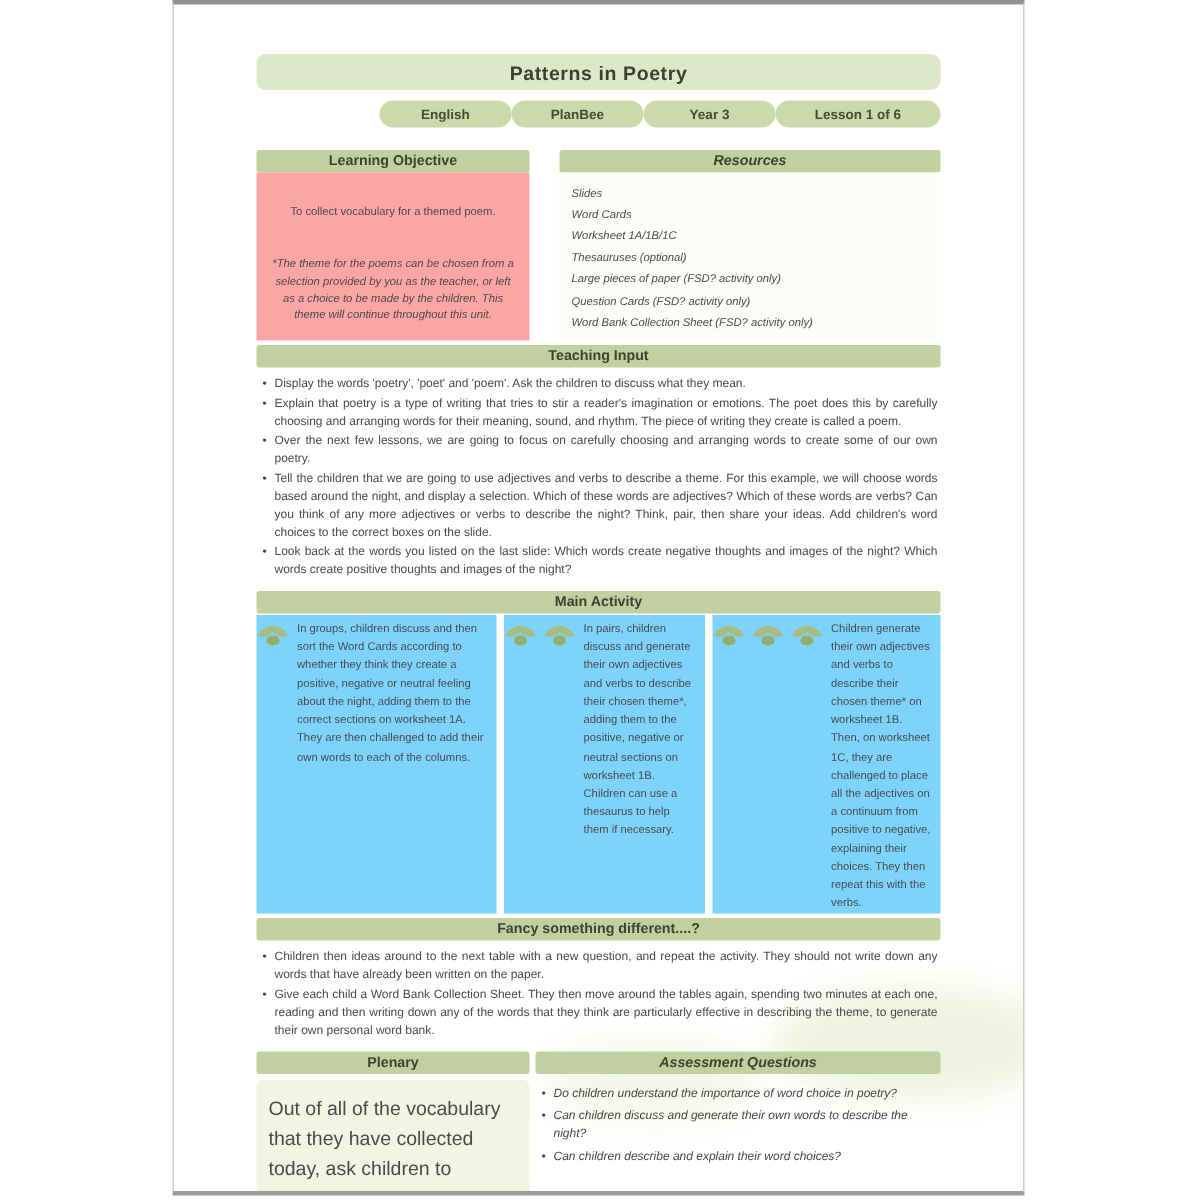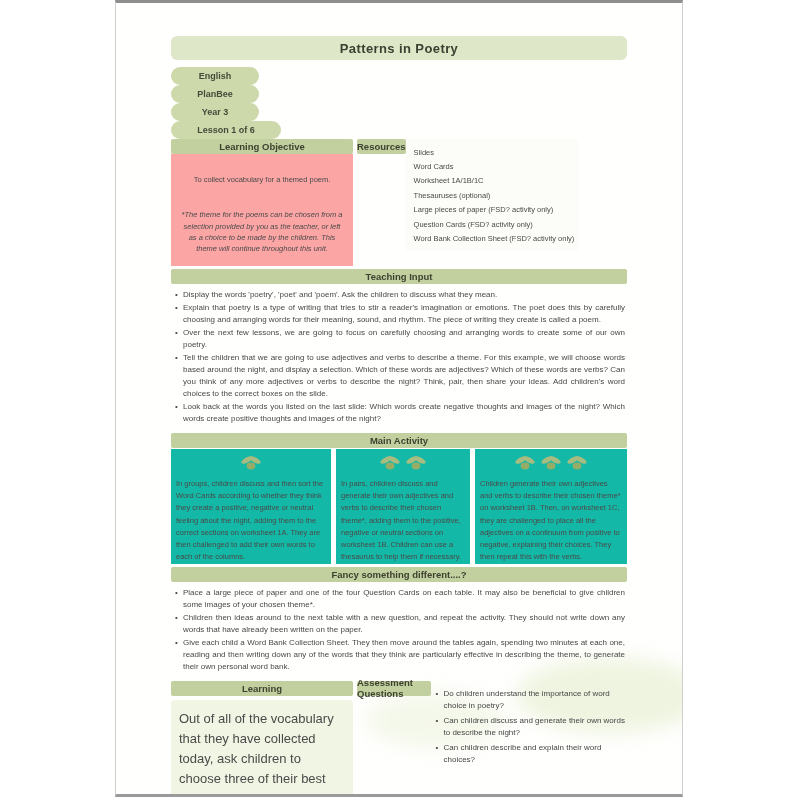--- a/index.html
+++ b/index.html
@@ -18,57 +18,57 @@
   .wm{position:absolute;border-radius:50%;background:#dbe7bb;filter:blur(10px);opacity:.45;}
   .wm1{left:400px;top:655px;width:190px;height:75px;}
   .wm2{left:250px;top:690px;width:140px;height:55px;opacity:.3;}
   .content{position:relative;z-index:1;width:456px;margin:33px auto 0;flex:1;display:flex;flex-direction:column;}
 
   .titlebar{
     height:24px;background:#dee7c7;border-radius:6px;
     display:flex;align-items:center;justify-content:center;
     font-size:13px;font-weight:bold;color:#3c4032;letter-spacing:.4px;
   }
-  .pills{display:flex;justify-content:flex-end;margin-top:7px;flex-direction:column;}
+  .pills{display:flex;justify-content:flex-end;margin-top:7px;}
   .pill{
     height:18px;border-radius:9px;background:#cdd9ab;box-sizing:border-box;
     display:flex;align-items:center;justify-content:center;
     font-size:9px;font-weight:bold;color:#454a39;
   }
   .pill:nth-child(1),.pill:nth-child(2),.pill:nth-child(3){width:88px;}
   .pill:nth-child(4){width:110px;}
 
   .sec-h{
     height:15px;background:#c2cf9e;border-radius:2px;box-sizing:border-box;
     display:flex;align-items:center;justify-content:center;
     font-size:9.5px;font-weight:bold;color:#3d4230;
   }
-  .twocol{display:flex;gap:4px;margin-top:0;}
+  .twocol{display:flex;gap:20px;margin-top:15px;}
   .col-l{width:182px;display:flex;flex-direction:column;}
-  .col-r{flex:1;display:flex;}
+  .col-r{flex:1;display:flex;flex-direction:column;font-style:italic;}
 
   .lo-body{
     background:#fca5a5;height:112px;box-sizing:border-box;
     text-align:center;font-size:7.5px;line-height:1.5;color:#4a4a4a;
     padding:20px 10px 0;
   }
   .lo-note{font-style:italic;margin-top:24px;}
   .res-body{
     background:#fcfdf8;height:112px;box-sizing:border-box;
     font-size:7.5px;color:#4a4a4a;padding:6px 4px 0 8px;
   }
   .res-item{height:14.4px;display:flex;align-items:center;}
 
   .sec-bar{margin-top:3px;}
   .sec-body{padding:4px 2px 5px;font-size:8px;color:#484848;}
   .bullet{position:relative;padding-left:10px;text-align:justify;line-height:1.5;margin-top:1px;}
   .bullet::before{content:"\2022";position:absolute;left:2px;top:0;color:#484848;}
 
   .ma-cols{display:flex;gap:5px;margin-top:1px;}
-  .ma-col{box-sizing:border-box;background:#14b8a6;display:flex;flex-direction:column;}
+  .ma-col{box-sizing:border-box;background:#7dd3fc;display:flex;flex-direction:row;}
   .ma-col1{width:160px;} .ma-col2{width:134px;justify-content:space-between;} .ma-col3{width:152px;}
   .bees{height:24px;display:flex;align-items:center;justify-content:center;gap:4px;padding-top:2px;}
   .ma-text{font-size:7.5px;line-height:1.63;color:#4a4a4a;padding:3px 5px 0;}
 
   .pl-row{display:flex;gap:4px;margin-top:3px;}
   .plenary-body{
     background:#f1f5e3;border-radius:4px;margin-top:4px;
     font-size:13px;line-height:1.55;color:#4a4a4a;padding:9px 8px;min-height:46px;
   }
   .assess-body{padding:4px 2px 0;font-size:8px;}
@@ -185,28 +185,27 @@
                 <ellipse cx="11" cy="11" rx="4.4" ry="3.4" fill="#96ad68"></ellipse>
               </g>
             </svg>
         </div>
         <div class="ma-text">Children generate their own adjectives and verbs to describe their chosen theme* on worksheet 1B. Then, on worksheet 1C, they are challenged to place all the adjectives on a continuum from positive to negative, explaining their choices. They then repeat this with the verbs.</div>
       </div>
     </div>
 
     <div class="sec-h sec-bar">Fancy something different....?</div>
     <div class="sec-body">
-      <div class="bullet">Place a large piece of paper and one of the four Question Cards on each table. It may also be beneficial to give children some images of your chosen theme*.</div>
       <div class="bullet">Children then ideas around to the next table with a new question, and repeat the activity. They should not write down any words that have already been written on the paper.</div>
       <div class="bullet">Give each child a Word Bank Collection Sheet. They then move around the tables again, spending two minutes at each one, reading and then writing down any of the words that they think are particularly effective in describing the theme, to generate their own personal word bank.</div>
     </div>
 
     <div class="pl-row">
       <div class="col-l">
-        <div class="sec-h">Learning</div>
+        <div class="sec-h">Plenary</div>
         <div class="plenary-body">Out of all of the vocabulary that they have collected today, ask children to choose three of their best words. Can the other children guess the chosen theme?</div>
       </div>
       <div class="col-r">
         <div class="sec-h">Assessment Questions</div>
         <div class="assess-body">
           <div class="bullet">Do children understand the importance of word choice in poetry?</div>
           <div class="bullet">Can children discuss and generate their own words to describe the night?</div>
           <div class="bullet">Can children describe and explain their word choices?</div>
         </div>
       </div>

